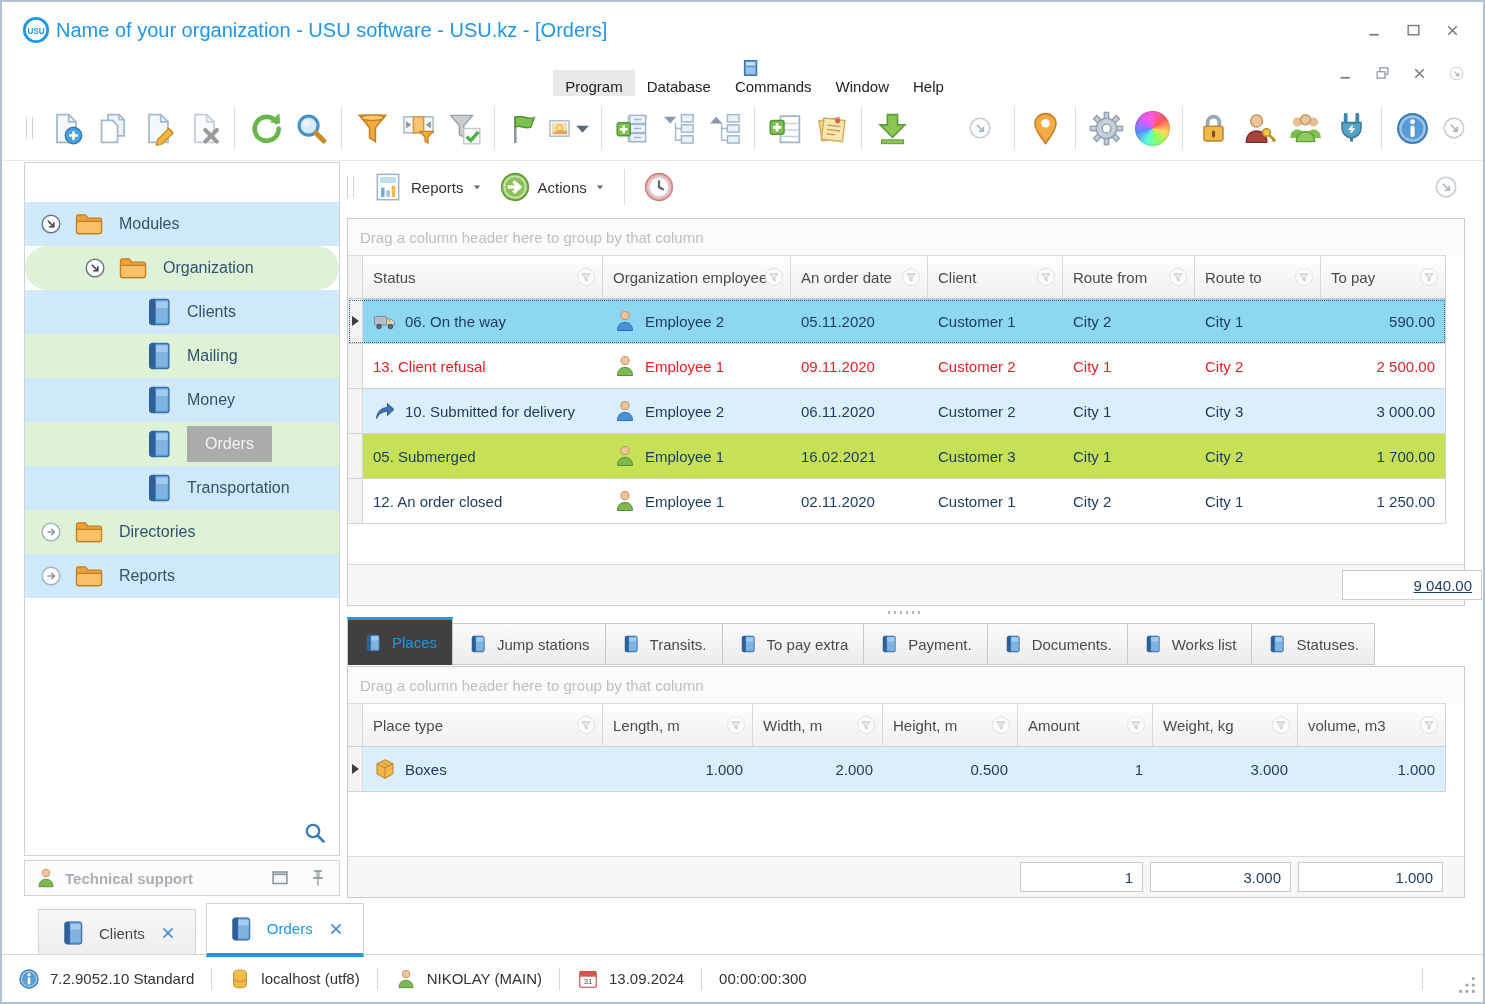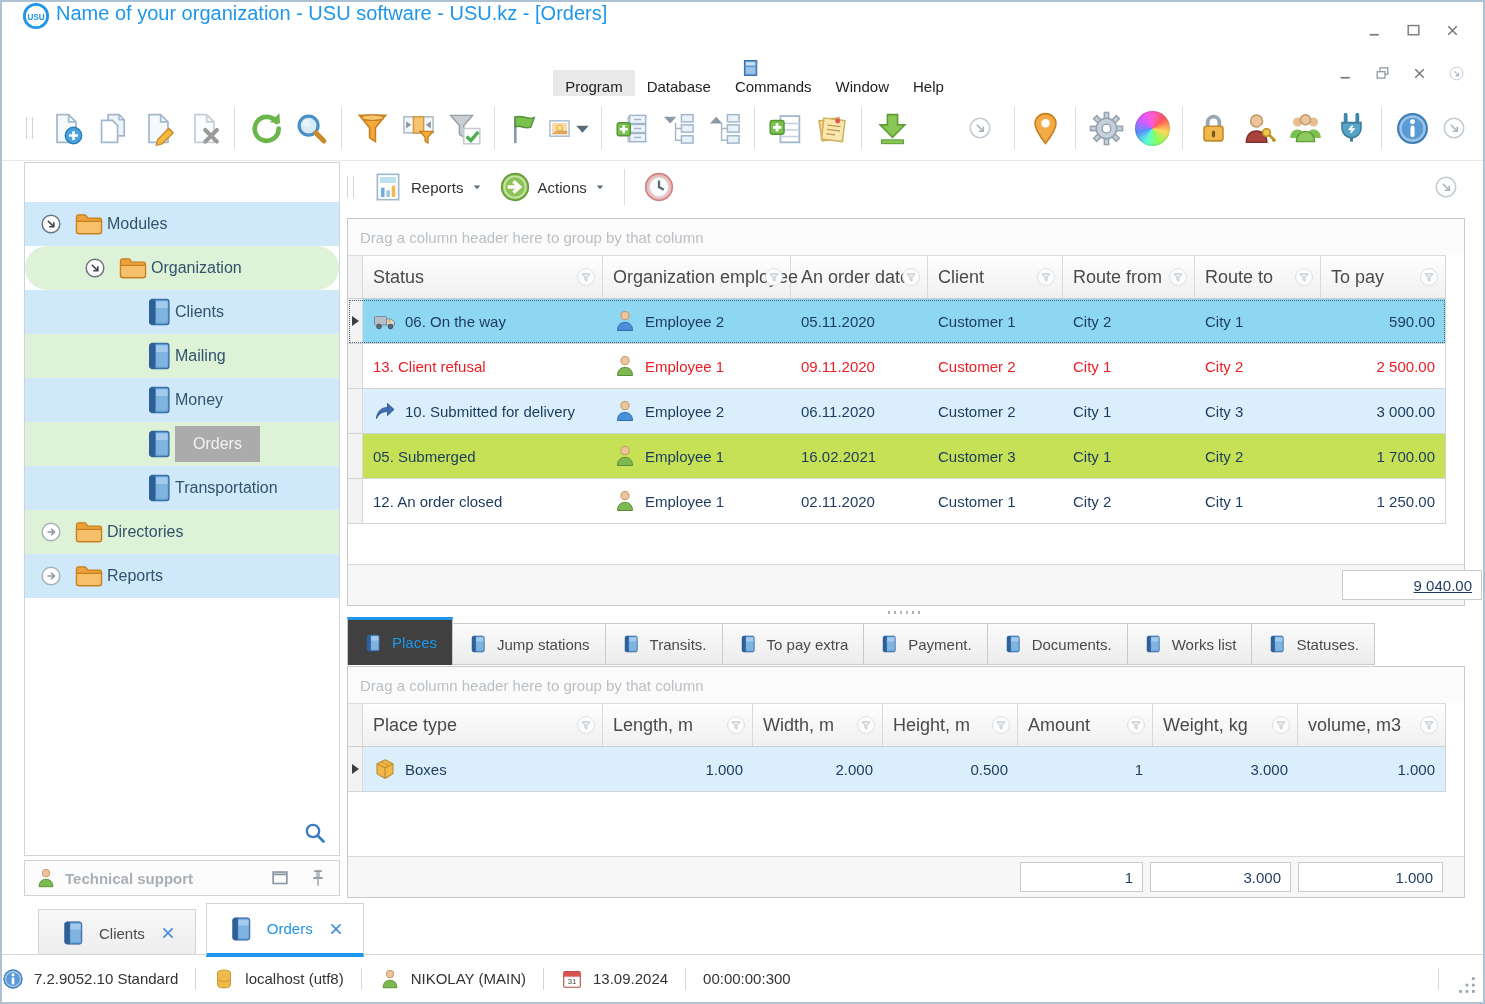--- a/index.html
+++ b/index.html
@@ -4,21 +4,21 @@
 <style>
   html,body{margin:0;padding:0;width:1485px;height:1004px;overflow:hidden;background:#e8edf1;}
   .window{position:relative;width:1485px;height:1004px;box-sizing:border-box;background:#fff;
           border:2px solid #adc2d2;font-family:"Liberation Sans",sans-serif;color:#333;}
   .icon{display:inline-block;line-height:0;}
   .icon svg{width:100%;height:100%;display:block;}
   .cw{display:block;width:100%;height:100%;border-radius:50%;
       background:conic-gradient(#ff5ad2,#ff5a5a,#ffd85a,#8aff5a,#5affd8,#5a8aff,#d85aff,#ff5ad2);
       box-shadow:inset 0 0 3px rgba(0,0,0,.25);}
   
-  .titlebar{position:absolute;left:0;top:0;right:0;height:56px;display:flex;align-items:flex-start;padding-left:20px;background:#fff;}
+  .titlebar{position:absolute;left:0;top:0;right:0;height:56px;display:flex;align-items:center;padding-left:20px;background:#fff;}
   .titlebar .logo{width:28px;height:28px;}
   .title-text{color:#1e96ea;font-size:20px;margin-left:6px;}
   .win-controls{position:absolute;right:22px;top:20px;display:flex;gap:22px;}
   .win-controls .icon{width:17px;height:17px;}
   
   .menubar{position:absolute;left:0;top:56px;right:0;height:38px;display:flex;align-items:center;padding-left:24px;background:#fff;flex-direction:column;}
   .grip{width:5px;height:22px;border-left:1px solid #ccd5dc;border-right:1px solid #ccd5dc;margin-right:10px;}
   .menu-appicon{width:20px;height:20px;margin-right:8px;}
   .menu-item{padding:8px 12px;font-size:15px;color:#222;cursor:default;}
   .menu-item.active{background:#e9e9e9;}
@@ -39,39 +39,39 @@
   .side-header .icon{width:22px;height:22px;}
   .side-title{color:#a9afb5;font-weight:bold;font-size:15px;margin-left:8px;flex:1;}
   .side-hbtn{width:18px;height:18px;margin-left:16px;}
   .tree{position:absolute;left:0;top:39px;right:0;}
   .tree-row{height:44px;display:flex;align-items:center;font-size:16px;color:#33526b;}
   .tree-row.blue{background:#cfe9fb;}
   .tree-row.green{background:#def2d8;}
   .tree-row .exp{width:24px;height:24px;flex:none;}
   .tree-row .folder{width:36px;height:30px;margin-left:8px;flex:none;}
   .tree-row .book{width:32px;height:34px;flex:none;}
-  .tree-label{white-space:nowrap;}
+  .tree-label{margin-left:12px;white-space:nowrap;}
   .tree-label.sel{background:#ababab;color:#f2f2f2;padding:9px 18px;}
   .side-search{position:absolute;right:12px;bottom:10px;width:24px;height:24px;}
   .techbar{position:absolute;left:22px;top:858px;width:316px;height:36px;border:1px solid #cfd4d8;background:#fcfcfc;box-sizing:border-box;display:flex;align-items:center;padding:0 10px;}
   .techbar .icon{width:22px;height:22px;}
   
   .reports-bar{position:absolute;left:345px;top:162px;width:1118px;height:46px;display:flex;align-items:center;}
   .rb-btn{display:flex;align-items:center;gap:7px;padding:4px 8px;border-radius:3px;}
   .rb-btn .main-ic{width:32px;height:32px;}
   .rb-label{font-size:15px;color:#333;}
   .rb-sep{width:1px;height:36px;background:#d9dee2;margin:0 10px;}
   .rb-chevron{position:absolute;right:6px;top:10px;width:26px;height:26px;}
   
   .grid-panel{position:absolute;left:345px;width:1118px;border:1px solid #c6cbd0;background:#fff;box-sizing:border-box;}
   #grid1{top:216px;height:388px;}
   #grid2{top:664px;height:232px;}
   .group-bar{height:36px;display:flex;align-items:center;padding-left:12px;color:#b9bfc4;font-size:15px;background:#fbfbfb;}
   .grid-header{display:flex;height:42px;border-top:1px solid #dcdcdc;border-bottom:1px solid #c9ced2;width:1097px;background:linear-gradient(#fefefe,#f0f0f0);border-right:1px solid #d4d4d4;box-sizing:content-box;}
-  .hcell{position:relative;display:flex;align-items:center;padding-left:10px;font-size:18px;color:#4a4a4a;border-right:1px solid #d9d9d9;box-sizing:border-box;white-space:nowrap;}
+  .hcell{position:relative;display:flex;align-items:center;padding-left:10px;font-size:15px;color:#4a4a4a;border-right:1px solid #d9d9d9;box-sizing:border-box;white-space:nowrap;}
   .hcell:last-child{border-right:none;}
   .funnel{position:absolute;right:5px;top:50%;transform:translateY(-50%);width:22px;height:22px;}
   .ind-col{width:15px;flex:none;background:#f3f3f3;border-right:1px solid #d9d9d9;box-sizing:border-box;display:flex;align-items:center;justify-content:center;}
   .row-arrow{width:0;height:0;border-left:7px solid #3c3c3c;border-top:5px solid transparent;border-bottom:5px solid transparent;}
   .grid-row{display:flex;height:44px;border-bottom:1px solid #d4d4d4;width:1097px;border-right:1px solid #d4d4d4;box-sizing:content-box;background:#fff;}
   .grid-row .cell{display:flex;align-items:center;gap:8px;padding:0 10px;box-sizing:border-box;font-size:15px;color:#1c3a5e;white-space:nowrap;overflow:hidden;}
   .grid-row .cell.right{justify-content:flex-end;}
   .grid-row .cell .icon{width:24px;height:24px;flex:none;}
   .row-selected{background:#8ed7f3;outline:1px dotted #46647a;outline-offset:-2px;}
   .row-blue{background:#dbeefb;}
@@ -94,21 +94,21 @@
   .tab.active .tab-label{color:#1e96ea;}
   
   .wintabs{position:absolute;left:22px;top:900px;right:22px;height:55px;display:flex;align-items:flex-end;padding-left:14px;}
   .wintab{height:48px;display:flex;align-items:center;gap:12px;padding:0 20px;border:1px solid #cfd4d8;background:linear-gradient(#f8f8f8,#ededed);margin-right:10px;box-sizing:border-box;}
   .wintab .icon{width:28px;height:30px;}
   .wintab .close{width:14px;height:14px;margin-left:4px;}
   .wintab-label{font-size:15px;color:#4a4a4a;}
   .wintab.active{height:54px;background:#fff;border-bottom:4px solid #1e96ea;z-index:2;}
   .wintab.active .wintab-label{color:#1e96ea;}
   
-  .statusbar{position:absolute;left:0;right:0;bottom:0;height:47px;border-top:1px solid #d6d6d6;background:#fff;display:flex;align-items:center;padding:0 0;gap:17px;font-size:15px;color:#333;}
+  .statusbar{position:absolute;left:0;right:0;bottom:0;height:47px;border-top:1px solid #d6d6d6;background:#fff;display:flex;align-items:center;padding:0 16px;gap:17px;font-size:15px;color:#333;}
   .sb-item{display:flex;align-items:center;gap:10px;white-space:nowrap;}
   .sb-item .icon{width:22px;height:22px;}
   .sb-sep{width:1px;height:22px;background:#d6d6d6;flex:none;}
   .resize-grip{position:absolute;right:6px;bottom:6px;width:22px;height:22px;}
   .sb-endsep{margin-left:auto;margin-right:44px;}
 </style>
 </head>
 <body>
 
 <div class="window">

